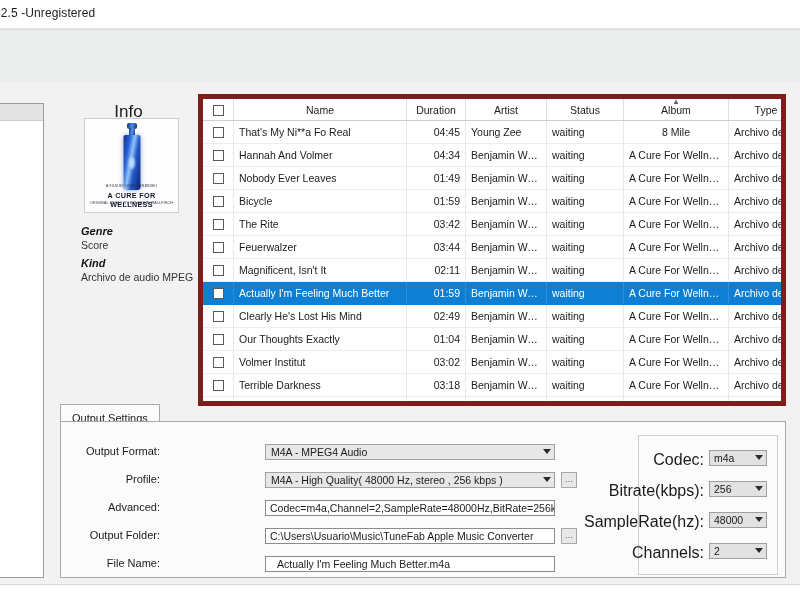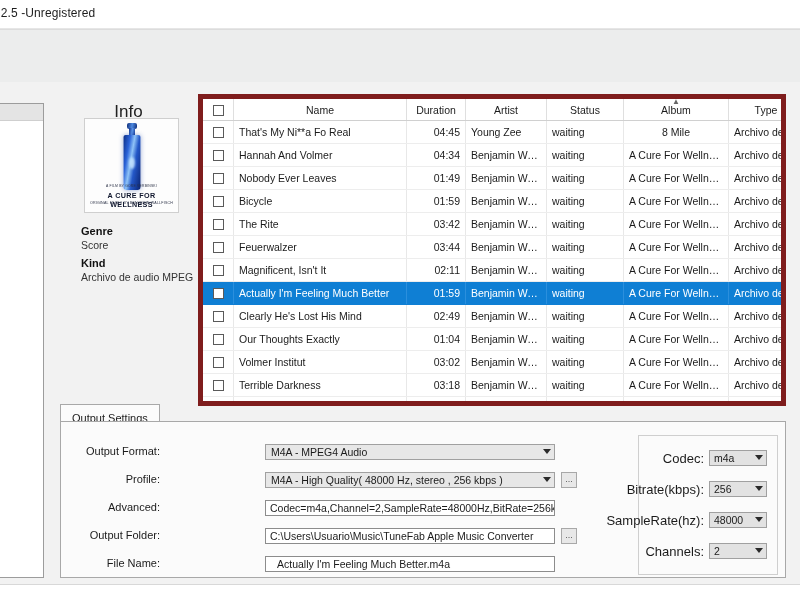--- a/index.html
+++ b/index.html
@@ -81,21 +81,21 @@
     position:absolute;left:50%;top:38px;transform:translateX(-50%);
     width:6px;height:12px;border-radius:50%;background:rgba(200,230,255,.85);filter:blur(1px);
   }
   .cover .ttl{
     position:absolute;left:0;right:0;top:72px;text-align:center;
     font-size:7.2px;font-weight:700;letter-spacing:.35px;color:#10172e;
   }
   .cover .sub1{position:absolute;left:0;right:0;top:65px;text-align:center;font-size:3.4px;color:#2a3045;letter-spacing:.2px;}
   .cover .sub2{position:absolute;left:0;right:0;top:82px;text-align:center;font-size:3.6px;color:#2a3045;letter-spacing:.2px;}
   .meta{position:absolute;left:19px;top:131px;width:120px;}
-  .meta .k{font-size:11px;font-weight:700;color:#111;margin-top:6px;}
+  .meta .k{font-size:11px;font-weight:700;color:#111;margin-top:6px;font-style:italic;}
   .meta .v{font-size:10.5px;color:#333;margin-top:2px;}
 
   
   .tablewrap{
     position:absolute;left:198px;top:94px;width:588px;height:312px;
     background:#ffffff;border:5px solid #7f1d1d;box-sizing:border-box;overflow:hidden;
   }
   table.songs{border-collapse:collapse;width:100%;table-layout:fixed;font-size:10.5px;}
   table.songs th{
     height:21px;background:#ffffff;border-right:1px solid #dfdfdf;border-bottom:1px solid #d0d0d0;
@@ -150,21 +150,21 @@
   }
   .minibtn{
     position:absolute;height:16px;width:16px;background:#e8e8e8;border:1px solid #a8a8a8;
     box-sizing:border-box;font-size:9px;color:#555;text-align:center;line-height:13px;
   }
   .codecbox{
     position:absolute;left:638px;top:435px;width:140px;height:140px;
     background:#fbfbfb;border:1px solid #cfcfcf;box-sizing:border-box;
   }
   .crow{position:absolute;left:0;width:140px;height:16px;}
-  .crow .clab{position:absolute;right:75px;top:1px;font-size:13px;color:#1b1b1b;white-space:nowrap;}
+  .crow .clab{position:absolute;right:75px;top:1px;font-size:16px;color:#1b1b1b;white-space:nowrap;}
   .crow .ccombo{
     position:absolute;left:70px;top:0;width:58px;height:16px;
     background:#e2e2e2;border:1px solid #a0a0a0;box-sizing:border-box;
     font-size:10.5px;line-height:14px;padding-left:4px;color:#1b1b1b;
   }
   .crow .ccombo .arw{
     position:absolute;right:3px;top:4px;width:0;height:0;
     border-left:4px solid transparent;border-right:4px solid transparent;border-top:5px solid #2a2a2a;
   }
 </style>

